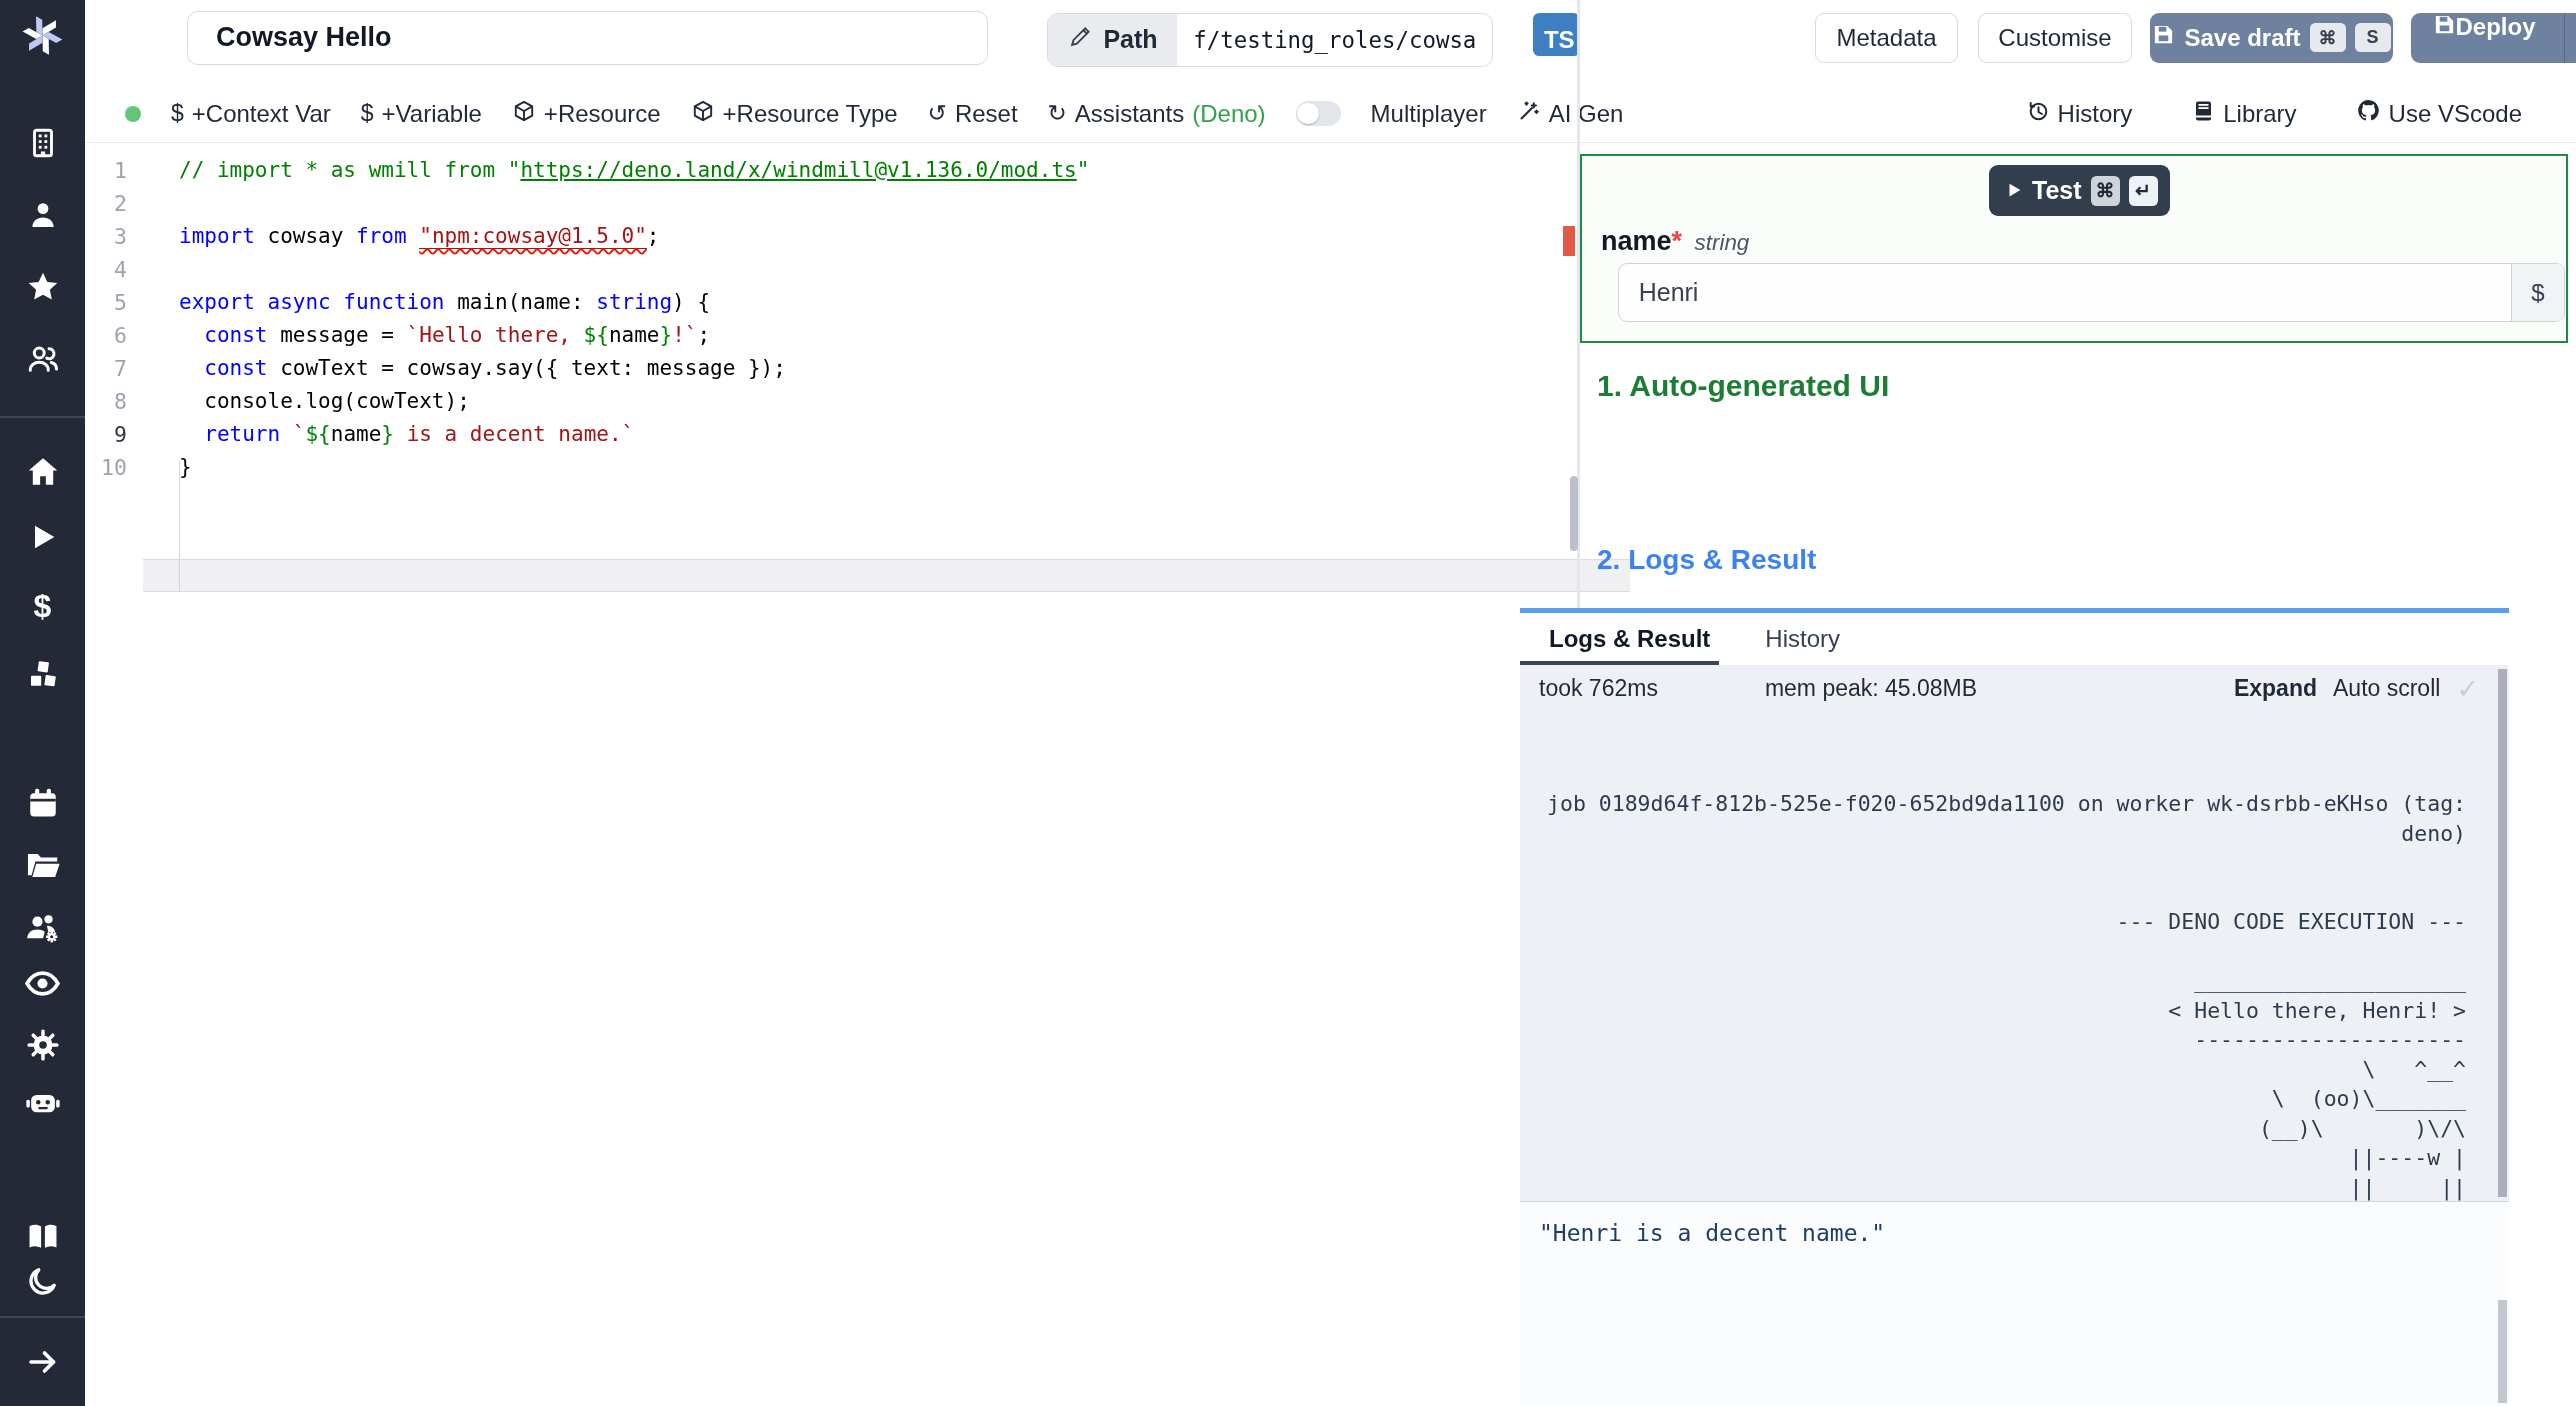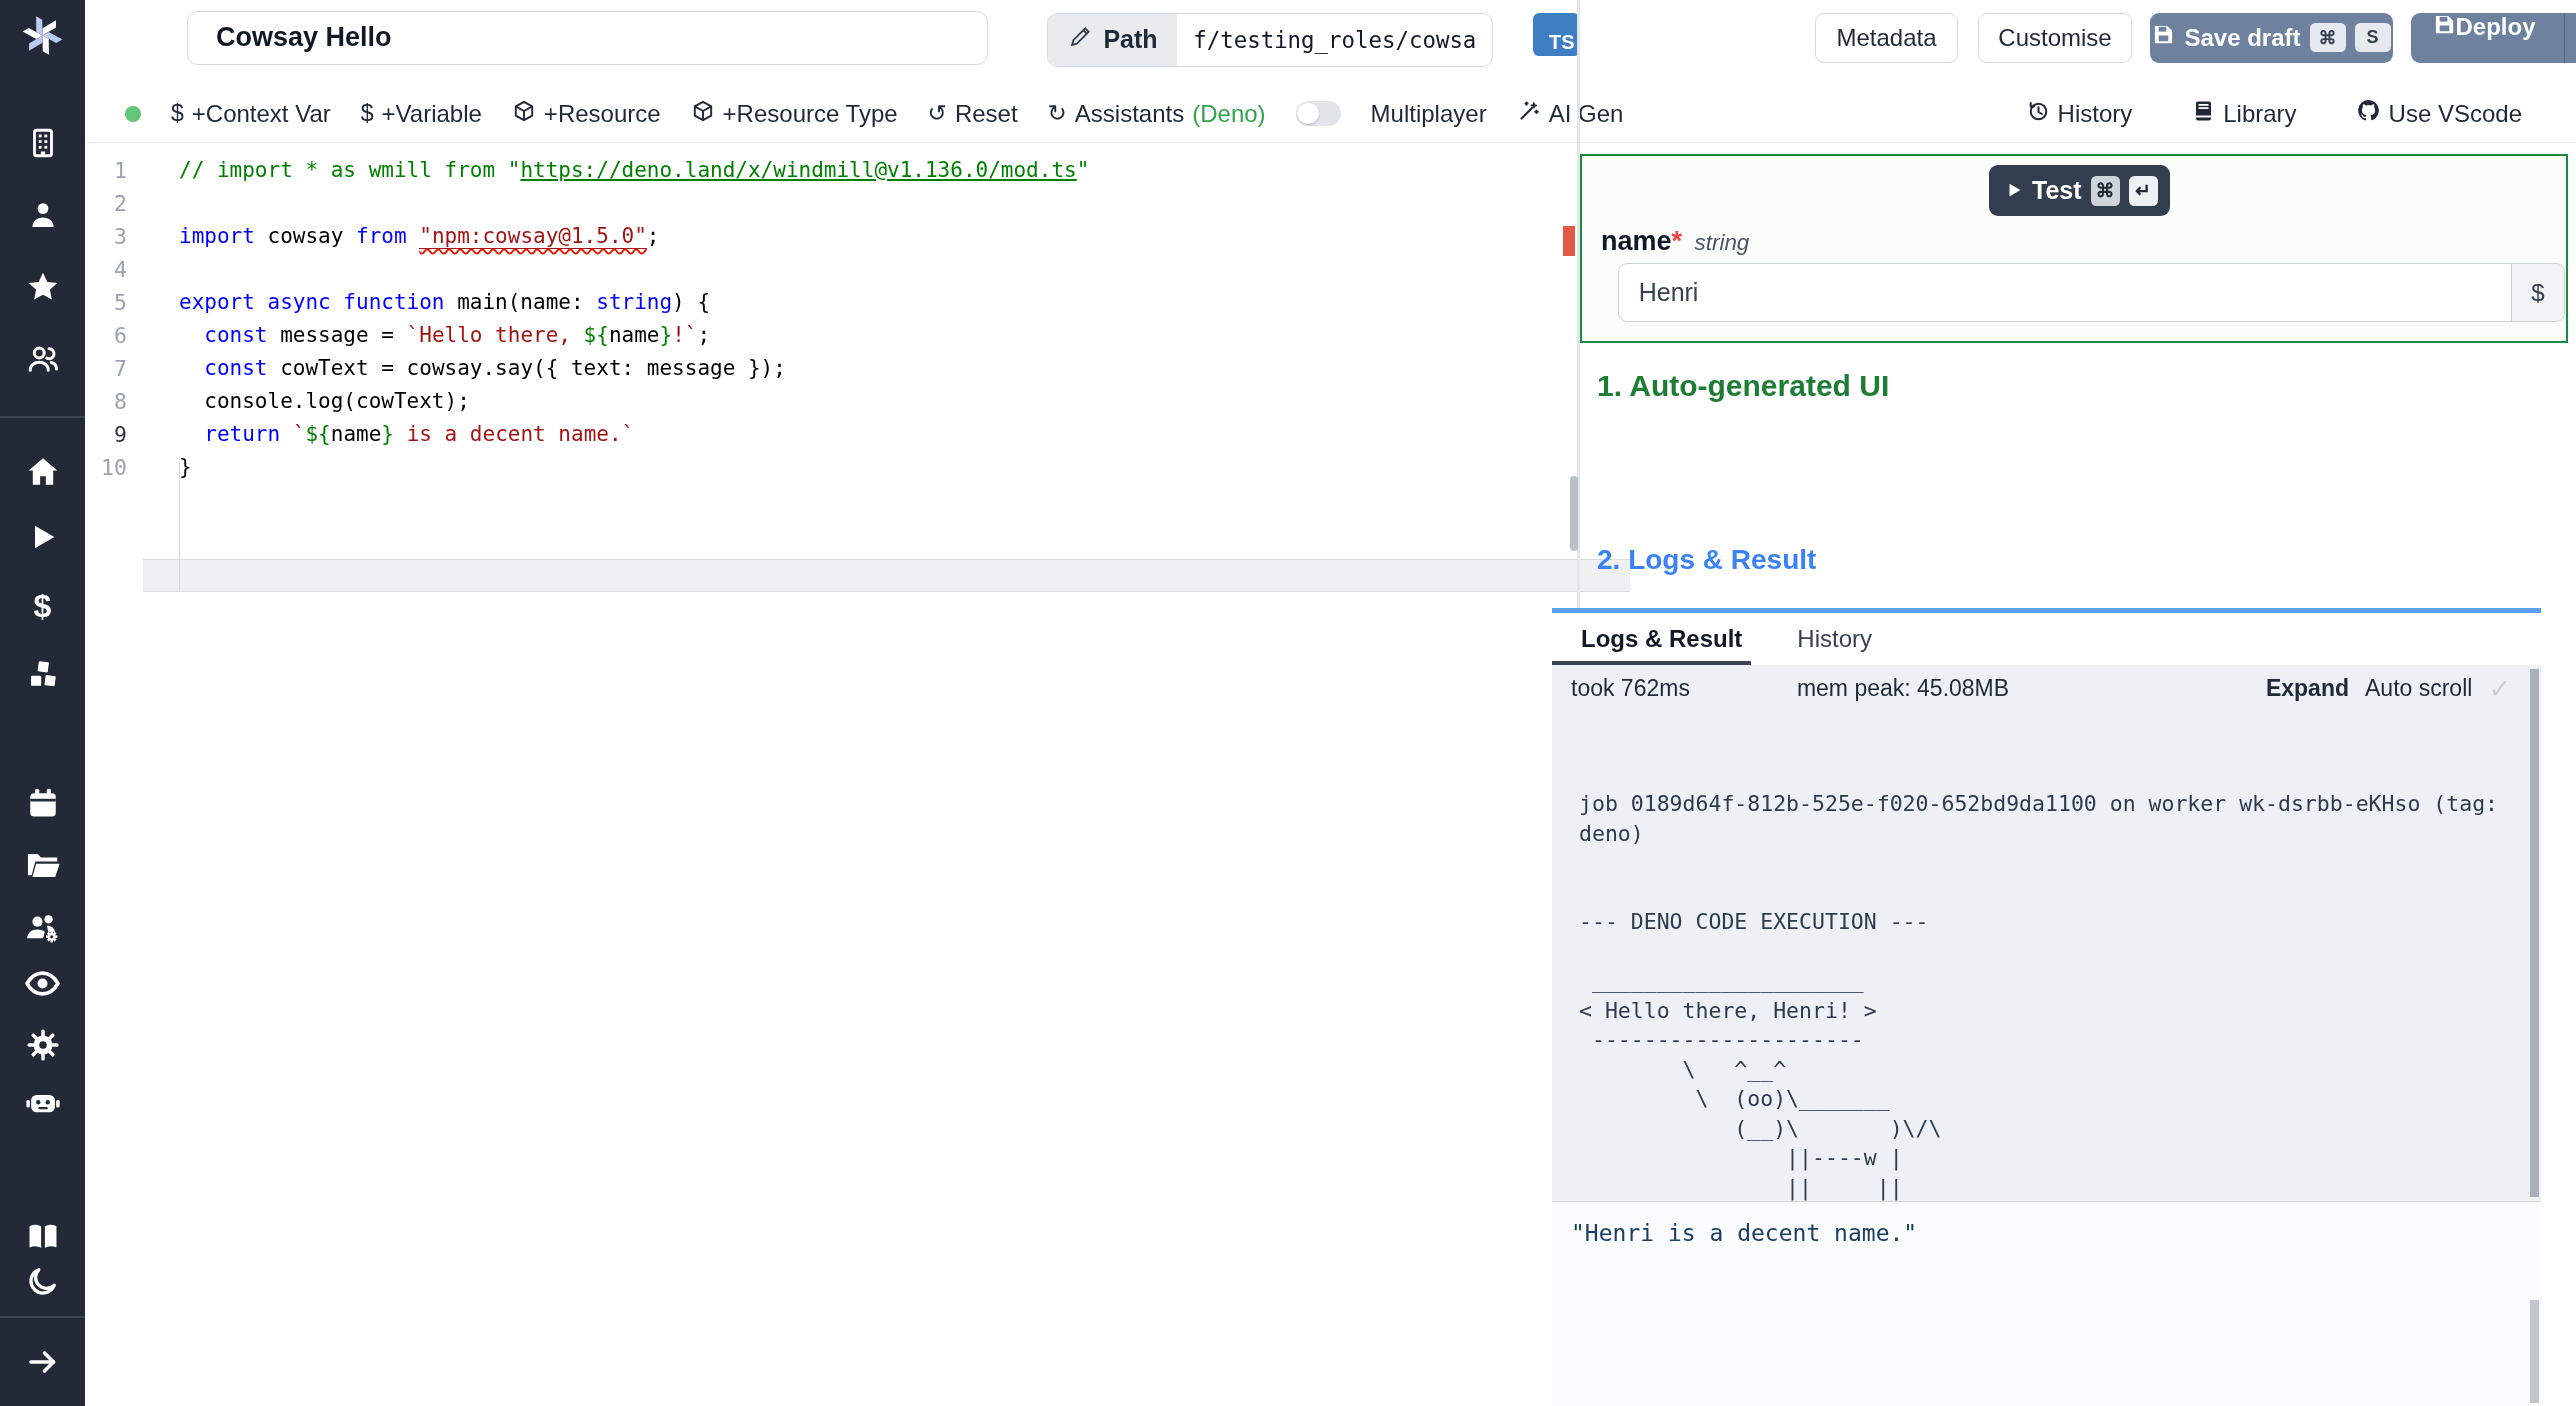--- a/index.html
+++ b/index.html
@@ -17,21 +17,21 @@
 
   
   .topbar{left:85px;top:0;width:2491px;height:85px;background:#fff;}
   .title-input{left:102px;top:10.7px;width:801px;height:54px;border:1.8px solid #d6d9de;border-radius:10.7px;
     font-size:27px;font-weight:700;color:#111827;padding:0 28px;box-sizing:border-box;background:#fff;outline:none;
     font-family:"Liberation Sans",sans-serif;}
   .path-btn{left:962px;top:12.5px;height:52px;display:flex;align-items:stretch;border:1.8px solid #d6d9de;border-radius:10.7px;overflow:hidden;cursor:pointer;background:#fff;}
   .path-left{background:#e9ebee;display:flex;align-items:center;gap:10.7px;padding:0 19.7px;font-size:25px;font-weight:700;color:#1f2937;}
   .path-right{display:flex;align-items:center;padding:0 16px;font-size:22.4px;color:#111827;}
   .ts-badge{left:1448px;top:13.4px;width:47px;height:43px;background:#3e7ec2;border-radius:6.3px;color:#fff;
-    display:flex;align-items:flex-end;justify-content:flex-end;font-size:20px;font-weight:700;padding:0 5.4px 2.7px 0;box-sizing:border-box;}
+    display:flex;align-items:flex-end;justify-content:flex-end;font-size:24px;font-weight:700;padding:0 5.4px 2.7px 0;box-sizing:border-box;}
   .tb-btn{top:12.5px;height:50px;border:1.8px solid #d6d9de;border-radius:9px;background:#fff;display:flex;align-items:center;justify-content:center;
     font-size:24px;font-weight:500;color:#1f2937;cursor:pointer;box-sizing:border-box;}
   .blue-btn{top:12.5px;height:50px;border-radius:9px;background:#6e82a0;color:#fff;display:flex;align-items:center;gap:10.7px;
     font-size:24px;font-weight:700;cursor:pointer;box-sizing:border-box;justify-content:center;}
   .key-badge{background:#e6eaee;color:#374151;border-radius:5.4px;min-width:27px;height:29px;display:inline-flex;align-items:center;justify-content:center;
     font-size:18px;font-weight:600;padding:0 4.5px;}
   .deploy-split{display:flex;align-items:stretch;padding:0;}
   .deploy-main{display:flex;align-items:flex-start;gap:0;padding:0 18px 0 21.5px;}
   .deploy-chev{width:54px;display:flex;align-items:center;justify-content:center;border-left:1.8px solid #55688a;}
 
@@ -79,21 +79,21 @@
   .schema-req{color:#ef4444;font-weight:700;font-size:27px;}
   .schema-type{font-size:22.4px;font-style:italic;color:#4b5563;}
   .arg-input{position:absolute;left:36px;top:107px;width:947px;height:59px;border:1.8px solid #cbd5ce;border-radius:9px;background:#fdfefd;
     box-sizing:border-box;display:flex;align-items:stretch;overflow:hidden;}
   .arg-text{flex:1;border:none;outline:none;background:transparent;font-size:25px;color:#374151;padding:0 19.7px;font-family:"Liberation Sans",sans-serif;}
   .arg-var{width:52px;border-left:1.8px solid #cbd5ce;background:#f1f3f4;display:flex;align-items:center;justify-content:center;
     font-size:24px;color:#374151;cursor:pointer;}
   .sec-h1{left:1597px;top:369px;font-size:30px;font-weight:700;color:#1d7d34;}
   .sec-h2{left:1597px;top:544px;font-size:28px;font-weight:700;color:#3b82f6;}
 
-  .logs-panel{left:1552px;top:608px;width:989px;height:798px;border-top:5.4px solid #5a9fee;background:#a21caf;box-sizing:border-box;}
+  .logs-panel{left:1520px;top:608px;width:989px;height:798px;border-top:5.4px solid #5a9fee;background:#a21caf;box-sizing:border-box;text-align:right;}
   .tabs-row{position:absolute;left:0;top:0;width:100%;height:52px;background:#fff;display:flex;align-items:center;}
   .tab{font-size:24px;color:#374151;cursor:pointer;}
   .tab.active{font-weight:700;color:#111827;}
   .tab-underline{position:absolute;left:0;top:48px;width:199px;height:4.5px;background:#3d4656;}
   .logs-body{position:absolute;left:0;top:52px;width:100%;height:536px;background:#edf0f4;}
   .stats-row{position:absolute;left:0;top:0;width:100%;height:47px;display:flex;align-items:center;font-size:23px;color:#1f2937;}
   .stat-took{margin-left:19px;}
   .stat-mem{margin-left:107px;}
   .stat-right{margin-left:auto;display:flex;align-items:center;gap:16px;margin-right:30px;}
   .expand{font-weight:700;cursor:pointer;}

